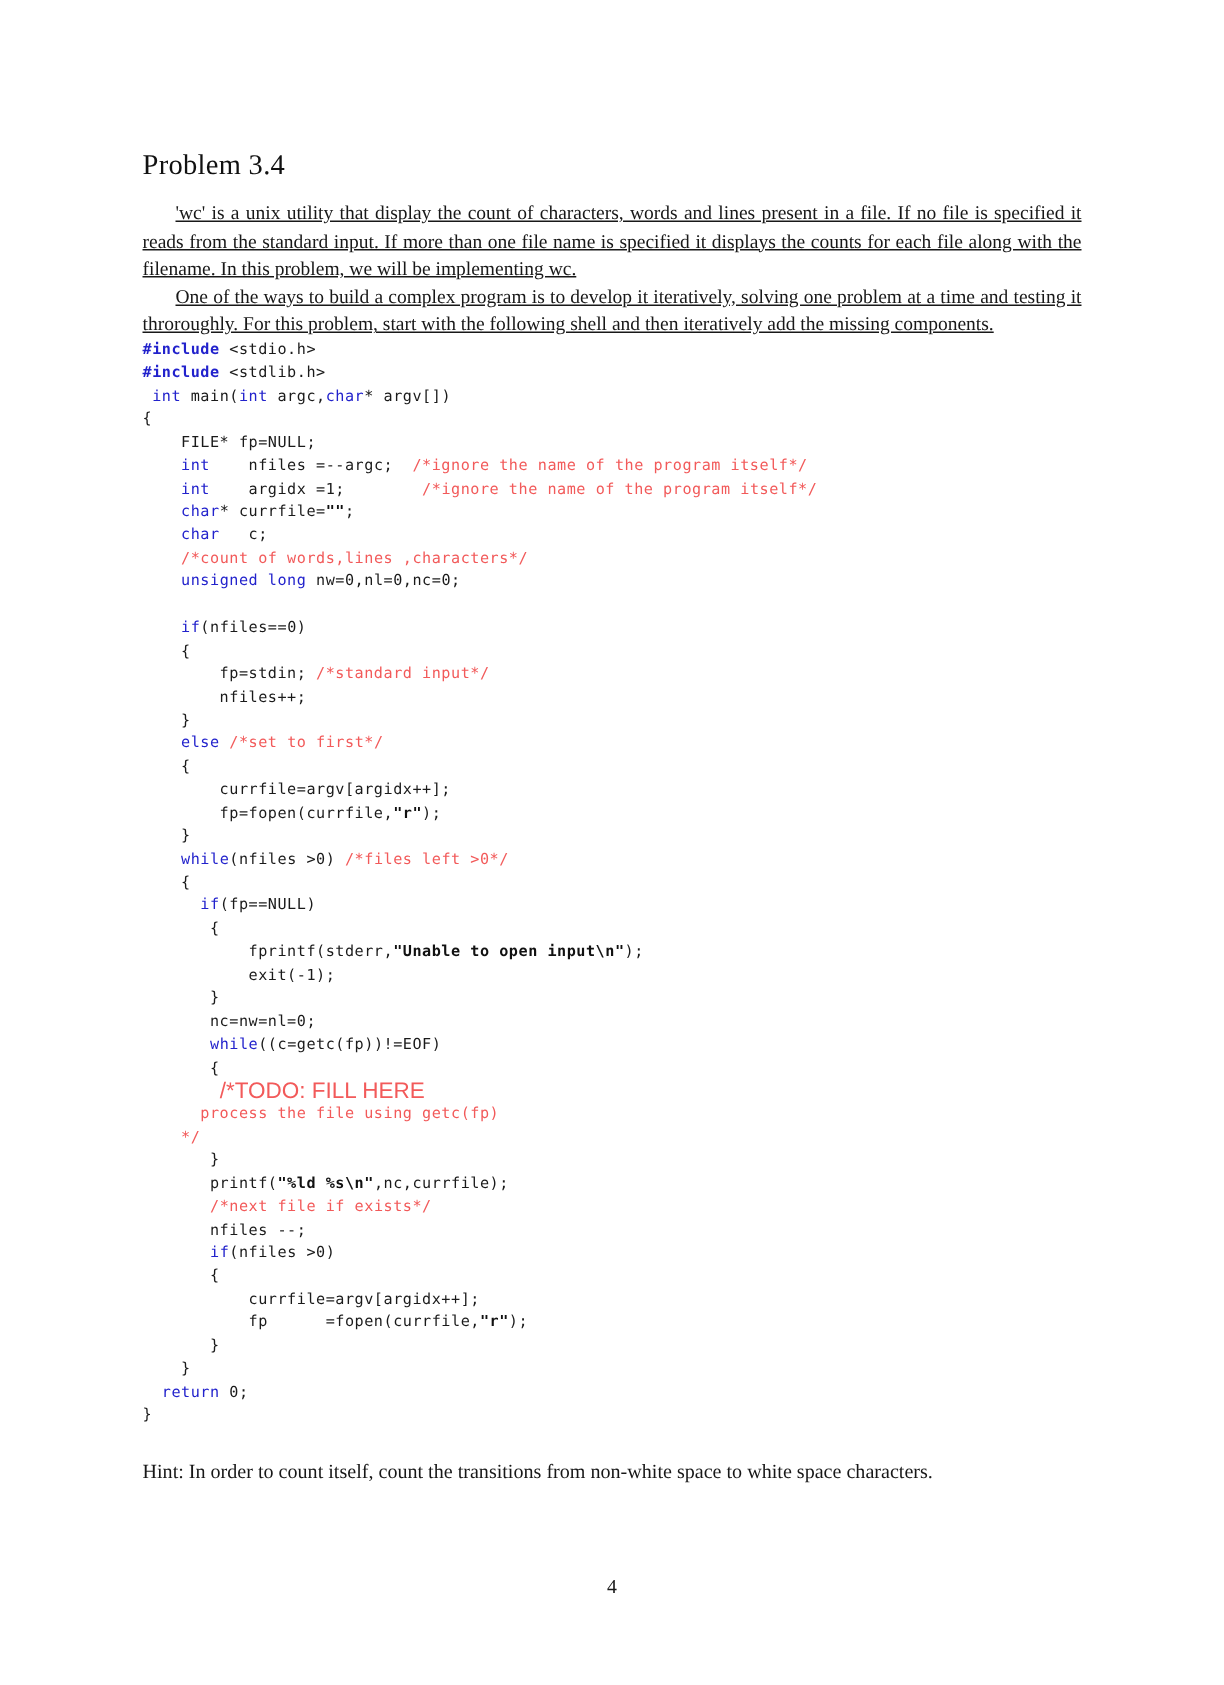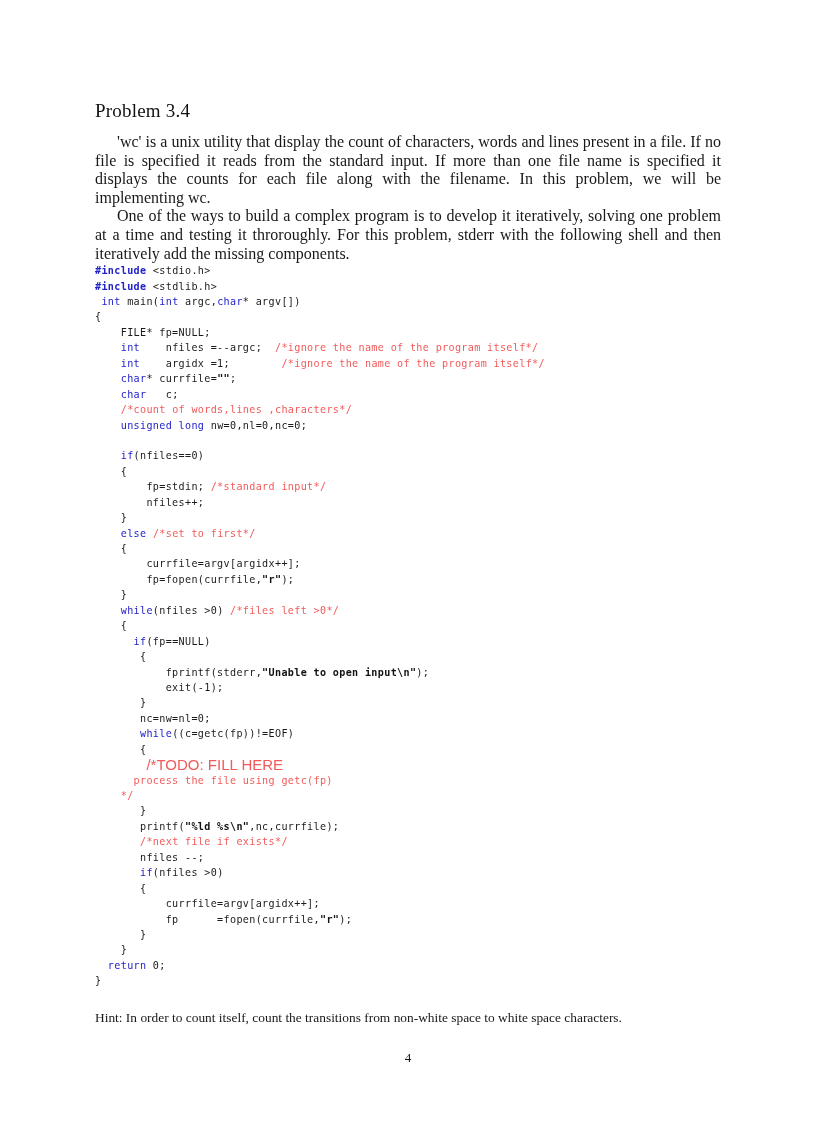--- a/index.html
+++ b/index.html
@@ -31,27 +31,28 @@
   .section-title {
     font-family: "Liberation Serif", "DejaVu Serif", serif;
     font-weight: normal;
     font-size: 19px;
     letter-spacing: 0.2px;
     margin: 0 0 11px 0;
     color: #111;
   }
 
   .para {
-    font-size: 16px;
+    font-size: 13px;
     line-height: 18.6px;
     text-align: justify;
     text-indent: 22px;
     margin: 0 0 0 0;
     color: #181818;
     hyphens: none;
+    text-decoration: underline;
   }
   .para + .para { margin-top: 0px; }
 
   
   .listing {
     font-family: "DejaVu Sans Mono", "Liberation Mono", monospace;
     font-size: 10.1px;
     line-height: 15.45px;
     white-space: pre;
     color: #1a1a1a;
@@ -90,21 +91,21 @@
 </head>
 <body>
 
 <div class="page">
   <div class="content">
 
     <h2 class="section-title">Problem 3.4</h2>
 
     <p class="para">'wc' is a unix utility that display the count of characters, words and lines present in a file. If no file is specified it reads from the standard input. If more than one file name is specified it displays the counts for each file along with the filename. In this problem, we will be implementing wc.</p>
 
-    <p class="para">One of the ways to build a complex program is to develop it iteratively, solving one problem at a time and testing it throroughly. For this problem, stderr with the following shell and then iteratively add the missing components.</p>
+    <p class="para">One of the ways to build a complex program is to develop it iteratively, solving one problem at a time and testing it throroughly. For this problem, start with the following shell and then iteratively add the missing components.</p>
 
     <div class="listing" id="listing"><span class="ln"><span class="pre">#include</span><span class="pl"> &lt;stdio.h&gt;</span></span><span class="ln"><span class="pre">#include</span><span class="pl"> &lt;stdlib.h&gt;</span></span><span class="ln"><span class="pl"> </span><span class="kw">int</span><span class="pl"> main(</span><span class="kw">int</span><span class="pl"> argc,</span><span class="kw">char</span><span class="pl">* argv[])</span></span><span class="ln"><span class="pl">{</span></span><span class="ln"><span class="pl">    FILE* fp=NULL;</span></span><span class="ln"><span class="pl">    </span><span class="kw">int</span><span class="pl">    nfiles =--argc;  </span><span class="cm">/*ignore the name of the program itself*/</span></span><span class="ln"><span class="pl">    </span><span class="kw">int</span><span class="pl">    argidx =1;        </span><span class="cm">/*ignore the name of the program itself*/</span></span><span class="ln"><span class="pl">    </span><span class="kw">char</span><span class="pl">* currfile=</span><span class="str">""</span><span class="pl">;</span></span><span class="ln"><span class="pl">    </span><span class="kw">char</span><span class="pl">   c;</span></span><span class="ln"><span class="pl">    </span><span class="cm">/*count of words,lines ,characters*/</span></span><span class="ln"><span class="pl">    </span><span class="kw">unsigned long</span><span class="pl"> nw=0,nl=0,nc=0;</span></span><span class="ln blank">&nbsp;</span><span class="ln"><span class="pl">    </span><span class="kw">if</span><span class="pl">(nfiles==0)</span></span><span class="ln"><span class="pl">    {</span></span><span class="ln"><span class="pl">        fp=stdin; </span><span class="cm">/*standard input*/</span></span><span class="ln"><span class="pl">        nfiles++;</span></span><span class="ln"><span class="pl">    }</span></span><span class="ln"><span class="pl">    </span><span class="kw">else</span><span class="pl"> </span><span class="cm">/*set to first*/</span></span><span class="ln"><span class="pl">    {</span></span><span class="ln"><span class="pl">        currfile=argv[argidx++];</span></span><span class="ln"><span class="pl">        fp=fopen(currfile,</span><span class="str">"r"</span><span class="pl">);</span></span><span class="ln"><span class="pl">    }</span></span><span class="ln"><span class="pl">    </span><span class="kw">while</span><span class="pl">(nfiles &gt;0) </span><span class="cm">/*files left &gt;0*/</span></span><span class="ln"><span class="pl">    {</span></span><span class="ln"><span class="pl">      </span><span class="kw">if</span><span class="pl">(fp==NULL)</span></span><span class="ln"><span class="pl">       {</span></span><span class="ln"><span class="pl">           fprintf(stderr,</span><span class="str">"Unable to open input\n"</span><span class="pl">);</span></span><span class="ln"><span class="pl">           exit(-1);</span></span><span class="ln"><span class="pl">       }</span></span><span class="ln"><span class="pl">       nc=nw=nl=0;</span></span><span class="ln"><span class="pl">       </span><span class="kw">while</span><span class="pl">((c=getc(fp))!=EOF)</span></span><span class="ln"><span class="pl">       {</span></span><span class="ln"><span class="pl">        </span><span class="cmr">/*TODO: FILL HERE</span></span><span class="ln"><span class="pl">      </span><span class="cm">process the file using getc(fp)</span></span><span class="ln"><span class="pl">    </span><span class="cm">*/</span></span><span class="ln"><span class="pl">       }</span></span><span class="ln"><span class="pl">       printf(</span><span class="str">"%ld %s\n"</span><span class="pl">,nc,currfile);</span></span><span class="ln"><span class="pl">       </span><span class="cm">/*next file if exists*/</span></span><span class="ln"><span class="pl">       nfiles --;</span></span><span class="ln"><span class="pl">       </span><span class="kw">if</span><span class="pl">(nfiles &gt;0)</span></span><span class="ln"><span class="pl">       {</span></span><span class="ln"><span class="pl">           currfile=argv[argidx++];</span></span><span class="ln"><span class="pl">           fp      =fopen(currfile,</span><span class="str">"r"</span><span class="pl">);</span></span><span class="ln"><span class="pl">       }</span></span><span class="ln"><span class="pl">    }</span></span><span class="ln"><span class="pl">  </span><span class="kw">return</span><span class="pl"> 0;</span></span><span class="ln"><span class="pl">}</span></span></div>
 
     <p class="hint">Hint: In order to count itself, count the transitions from non-white space to white space characters.</p>
 
   </div>
 
   <div class="folio">4</div>
 </div>
 

